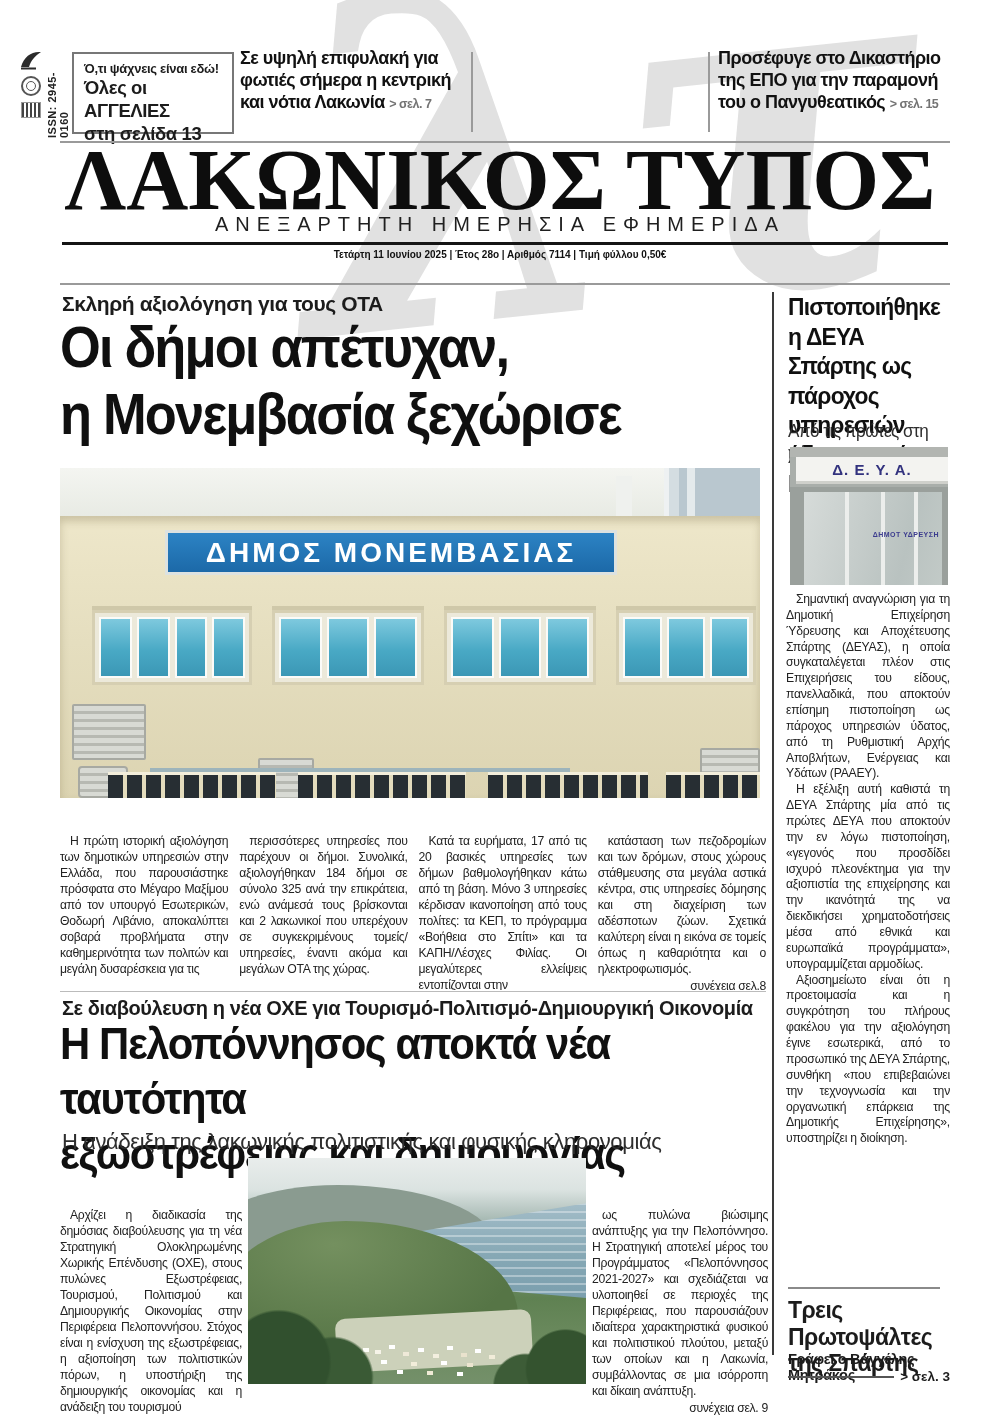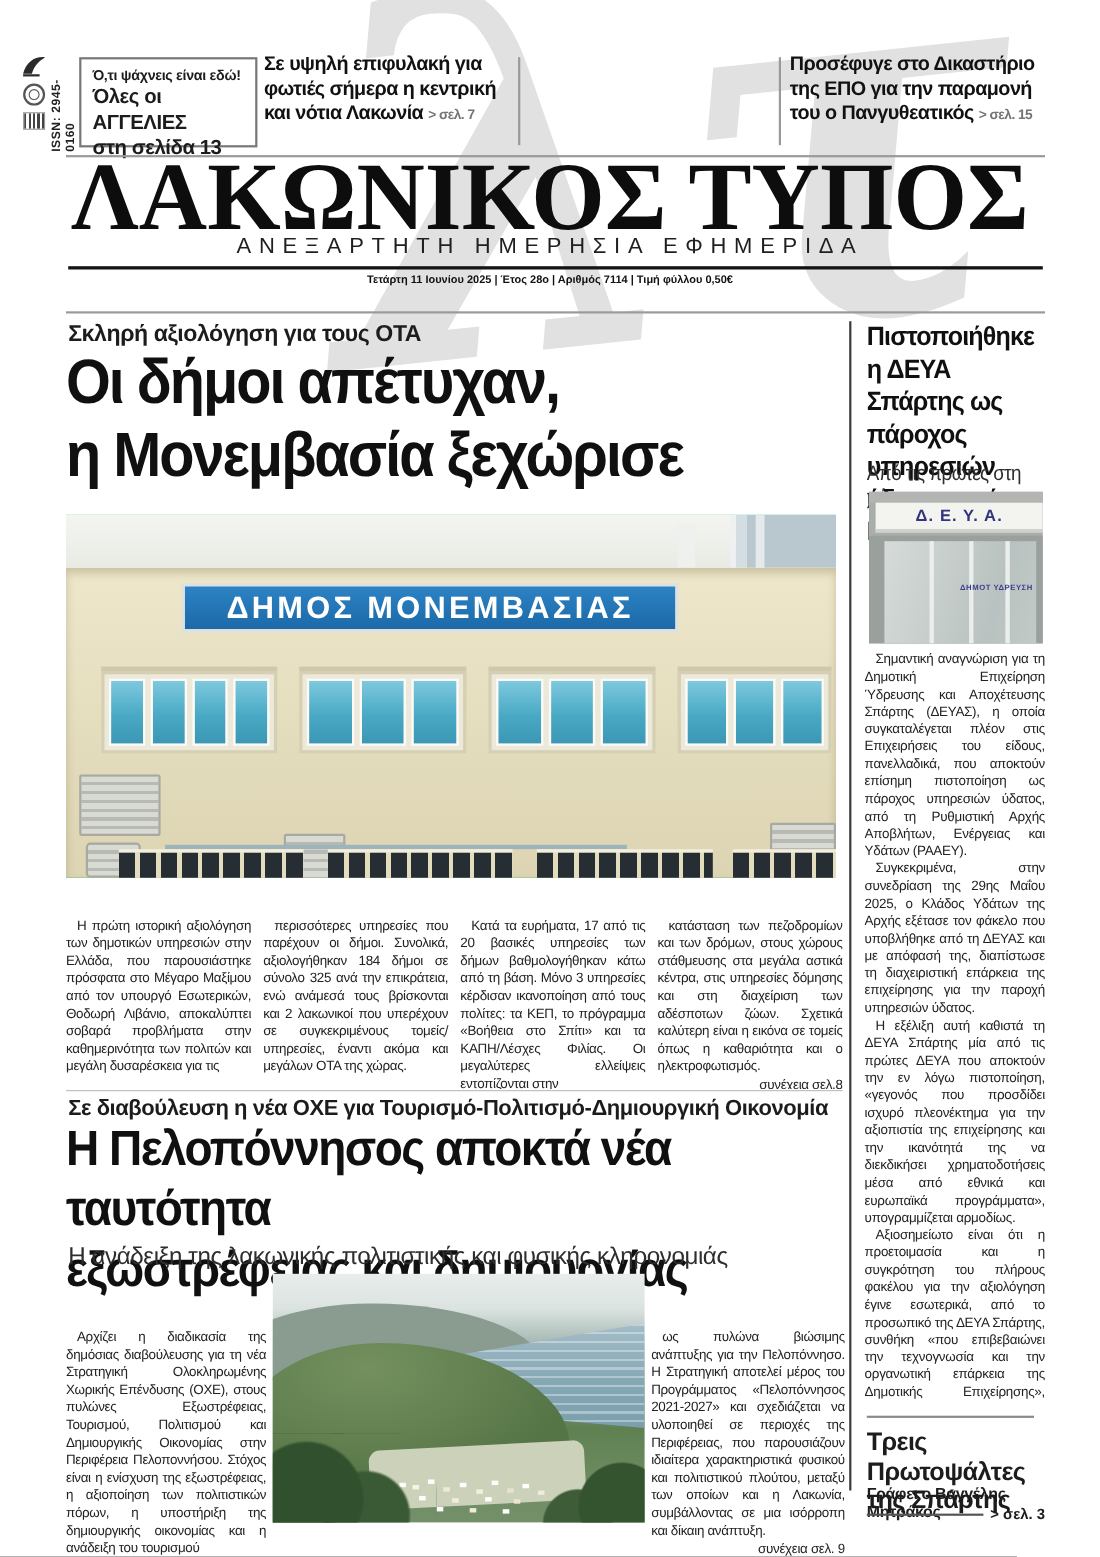--- a/index.html
+++ b/index.html
@@ -52,21 +52,21 @@
   .headline1{left:60px;top:314px;width:790px;font-weight:700;font-size:57px;line-height:1.17;
              letter-spacing:-2px;color:#101010;transform:scaleX(.92);transform-origin:0 0;}
   .caption1{left:62px;top:801px;width:700px;font-size:21px;color:#3a3a3a;letter-spacing:-.4px;}
   .cols{left:60px;top:834px;width:706px;height:156px;display:flex;gap:11px;overflow:hidden;}
   .cols .col{flex:1;font-size:12.2px;line-height:1.31;letter-spacing:-.3px;text-align:justify;color:#222;}
   .cols .col p{margin:0;text-indent:10px;}
   .cont{display:block;text-align:right;font-size:12.2px;margin-top:1px;}
   .hr-mid{left:60px;top:991px;width:706px;height:1px;background:#bbb;}
 
   
-  .photo-building{left:60px;top:468px;width:700px;height:330px;background:#22c55e;overflow:hidden;}
+  .photo-building{left:60px;top:468px;width:700px;height:330px;background:#bef264;overflow:hidden;}
   .pb-sky{position:absolute;top:0;left:0;right:0;height:52px;background:linear-gradient(180deg,#f4f5f1,#e7eae3);}
   .pb-tower{position:absolute;right:0;top:0;width:96px;height:120px;
             background:linear-gradient(90deg,#d4dde1 0 10px,#b9c7cf 10px);border-left:5px solid #eef1f2;}
   .pb-tower:before{content:"";position:absolute;left:18px;top:0;bottom:0;width:8px;background:#e4eaec;}
   .pb-chim{position:absolute;right:128px;top:8px;width:16px;height:46px;background:#eff1ee;}
   .pb-wall{position:absolute;top:48px;left:0;right:0;bottom:0;
            background:linear-gradient(180deg,#eee7ca 0%,#e5debf 45%,#dcd4b2 100%);
            box-shadow:inset 0 5px 8px rgba(90,80,40,.25);}
   .pb-sign{position:absolute;left:105px;top:62px;width:452px;height:45px;
            background:linear-gradient(180deg,#2c83c4,#1c69a8);border:3px solid #dde2e0;
@@ -295,21 +295,20 @@
         <div class="pd-bar pd-b1"></div>
         <div class="pd-bar pd-b2"></div>
         <div class="pd-bar pd-b3"></div>
         <div class="pd-wintext">ΔΗΜΟΤ ΥΔΡΕΥΣΗ</div>
       </div>
     </div>
   </div>
 
   <div class="abs sb-body z">
     <p>Σημαντική αναγνώριση για τη Δημοτική Επιχείρηση Ύδρευσης και Αποχέτευσης Σπάρτης (ΔΕΥΑΣ), η οποία συγκαταλέγεται πλέον στις Επιχειρήσεις του είδους, πανελλαδικά, που αποκτούν επίσημη πιστοποίηση ως πάροχος υπηρεσιών ύδατος, από τη Ρυθμιστική Αρχής Αποβλήτων, Ενέργειας και Υδάτων (ΡΑΑΕΥ).</p>
-    <p>Συγκεκριμένα, στην συνεδρίαση της 29ης Μαΐου 2025, ο Κλάδος Υδάτων της Αρχής εξέτασε τον φάκελο που υποβλήθηκε από τη ΔΕΥΑΣ και με απόφασή της, διαπίστωσε τη διαχειριστική επάρκεια της επιχείρησης για την παροχή υπηρεσιών ύδατος.</p>
     <p>Η εξέλιξη αυτή καθιστά τη ΔΕΥΑ Σπάρτης μία από τις πρώτες ΔΕΥΑ που αποκτούν την εν λόγω πιστοποίηση, «γεγονός που προσδίδει ισχυρό πλεονέκτημα για την αξιοπιστία της επιχείρησης και την ικανότητά της να διεκδικήσει χρηματοδοτήσεις μέσα από εθνικά και ευρωπαϊκά προγράμματα», υπογραμμίζεται αρμοδίως.</p>
     <p>Αξιοσημείωτο είναι ότι η προετοιμασία και η συγκρότηση του πλήρους φακέλου για την αξιολόγηση έγινε εσωτερικά, από το προσωπικό της ΔΕΥΑ Σπάρτης, συνθήκη «που επιβεβαιώνει την τεχνογνωσία και την οργανωτική επάρκεια της Δημοτικής Επιχείρησης», υποστηρίζει η διοίκηση.</p>
   </div>
 
   <div class="abs sb-rule z"></div>
   <div class="abs promo-title z">
     <div>Τρεις Πρωτοψάλτες</div>
     <div>της Σπάρτης</div>
   </div>
   <div class="abs promo-byline z">Γράφει ο Βαγγέλης Μητράκος</div>

